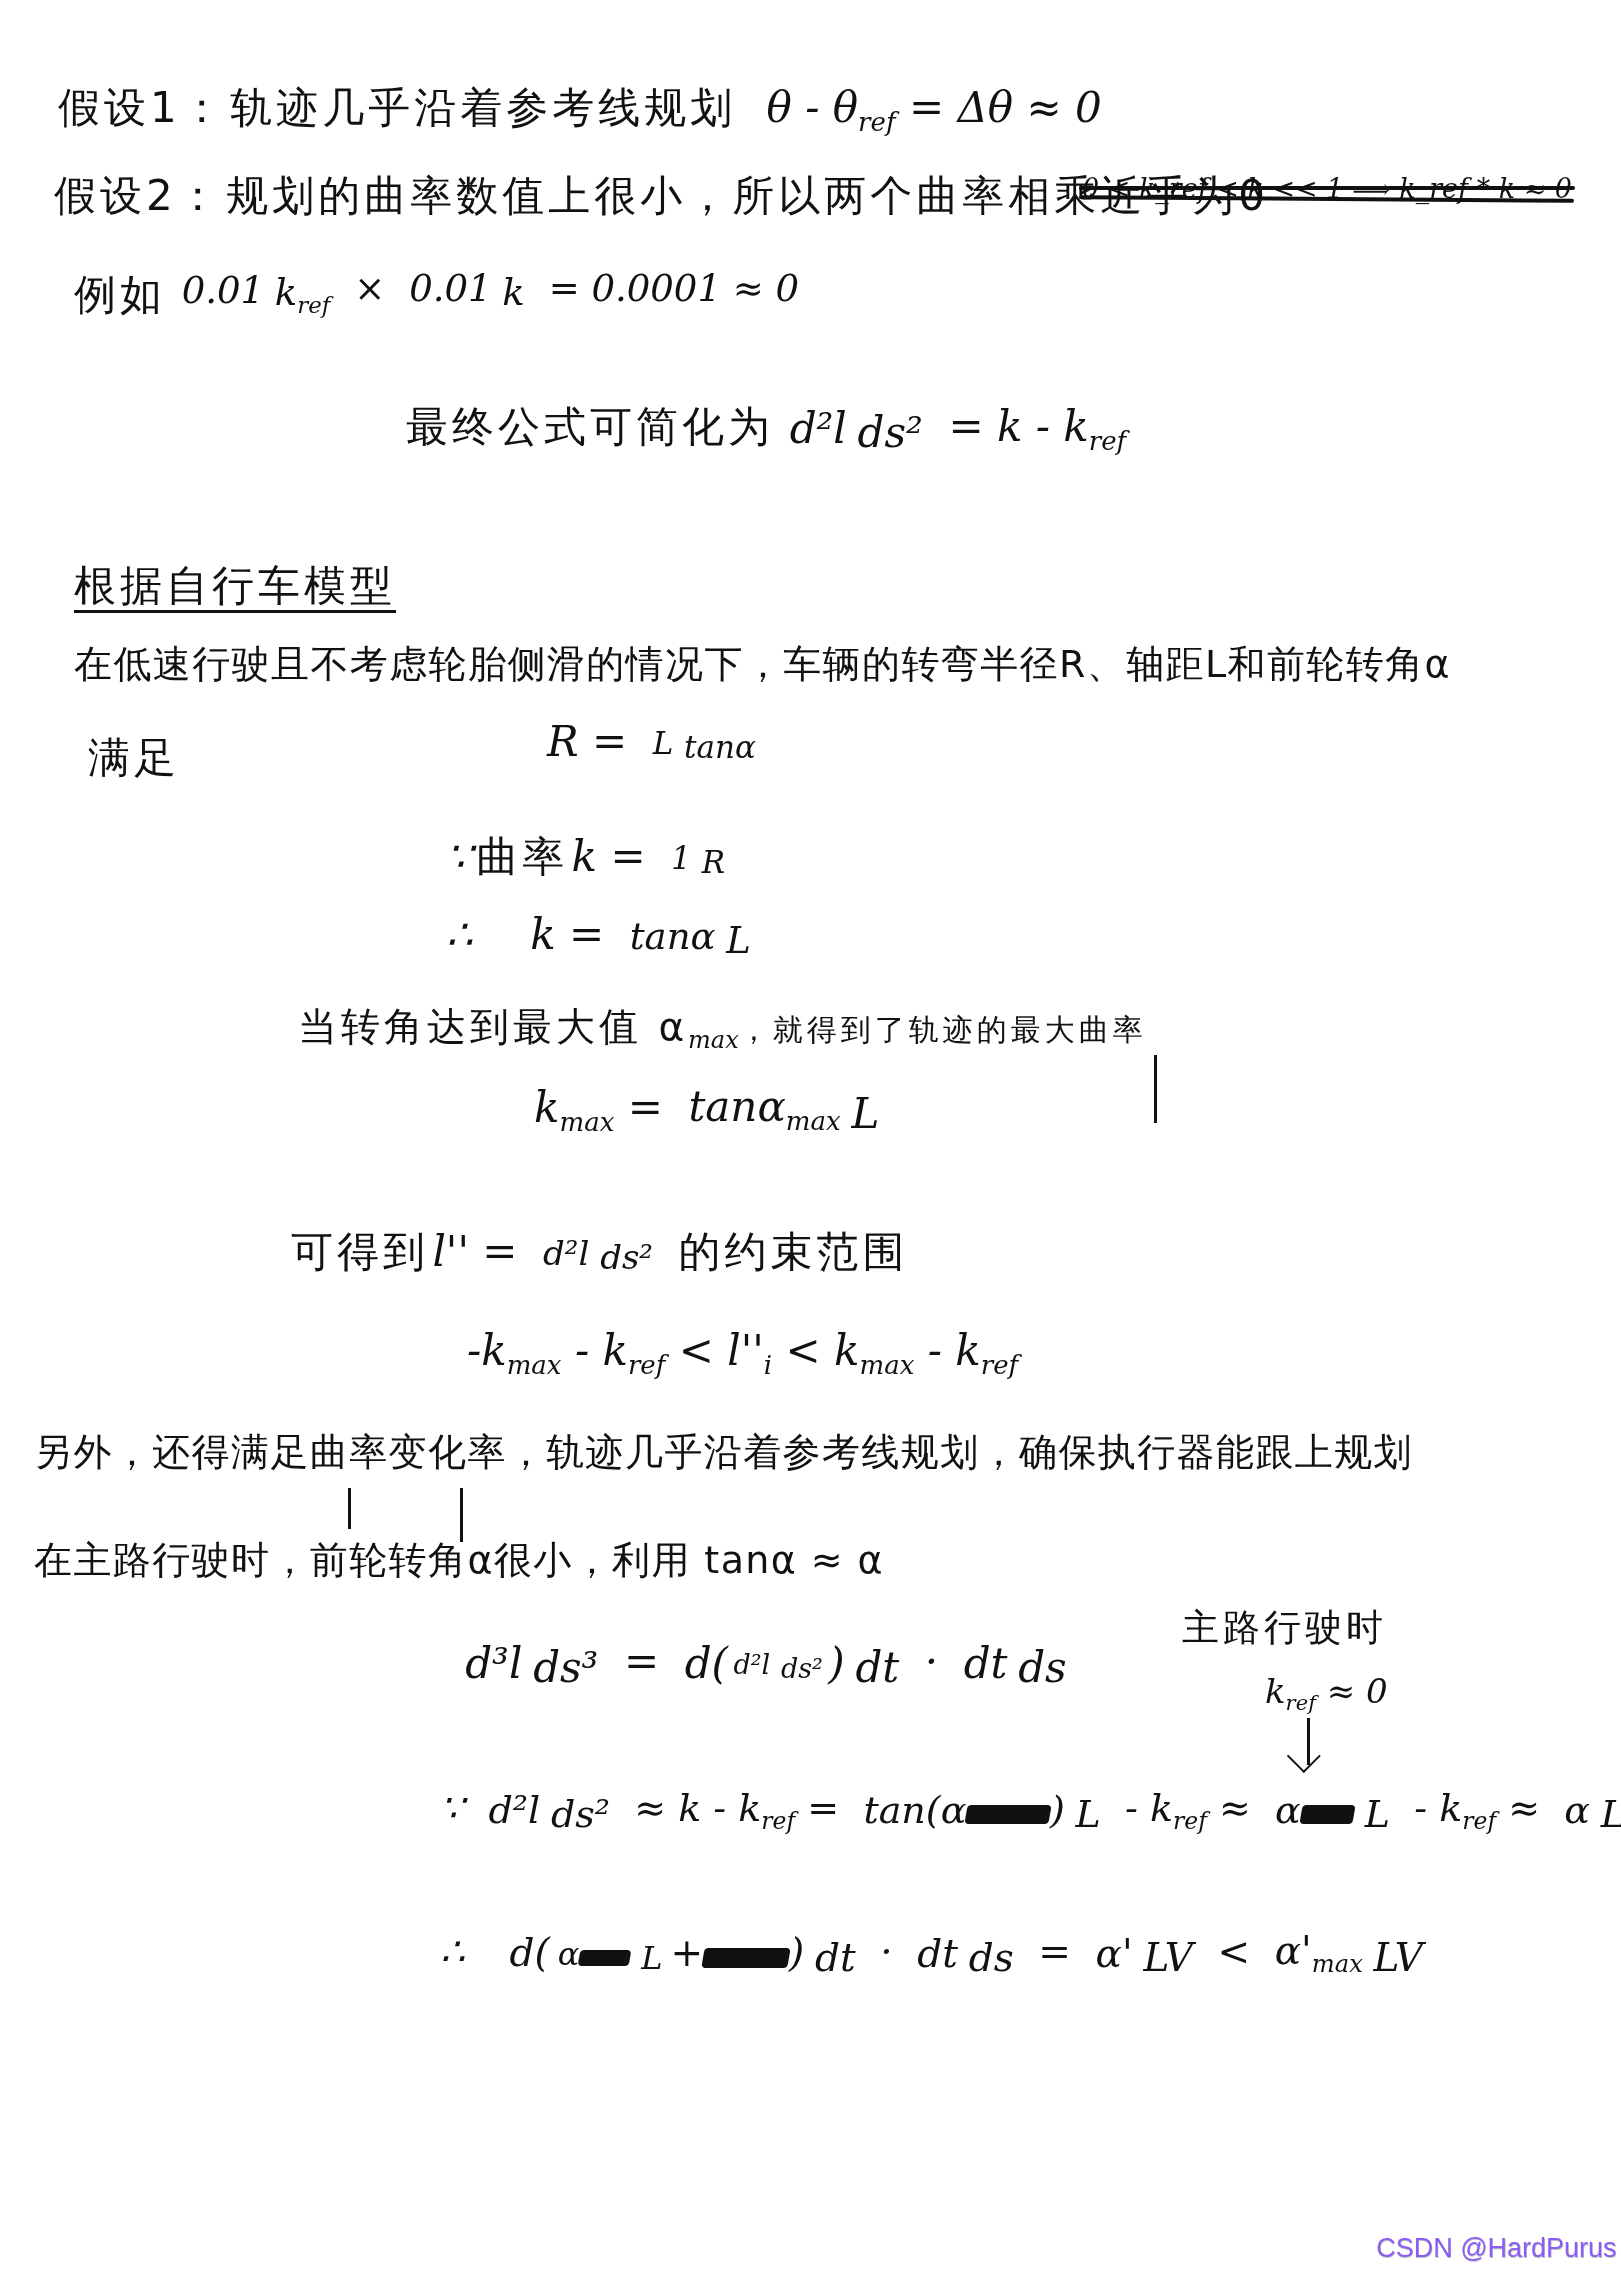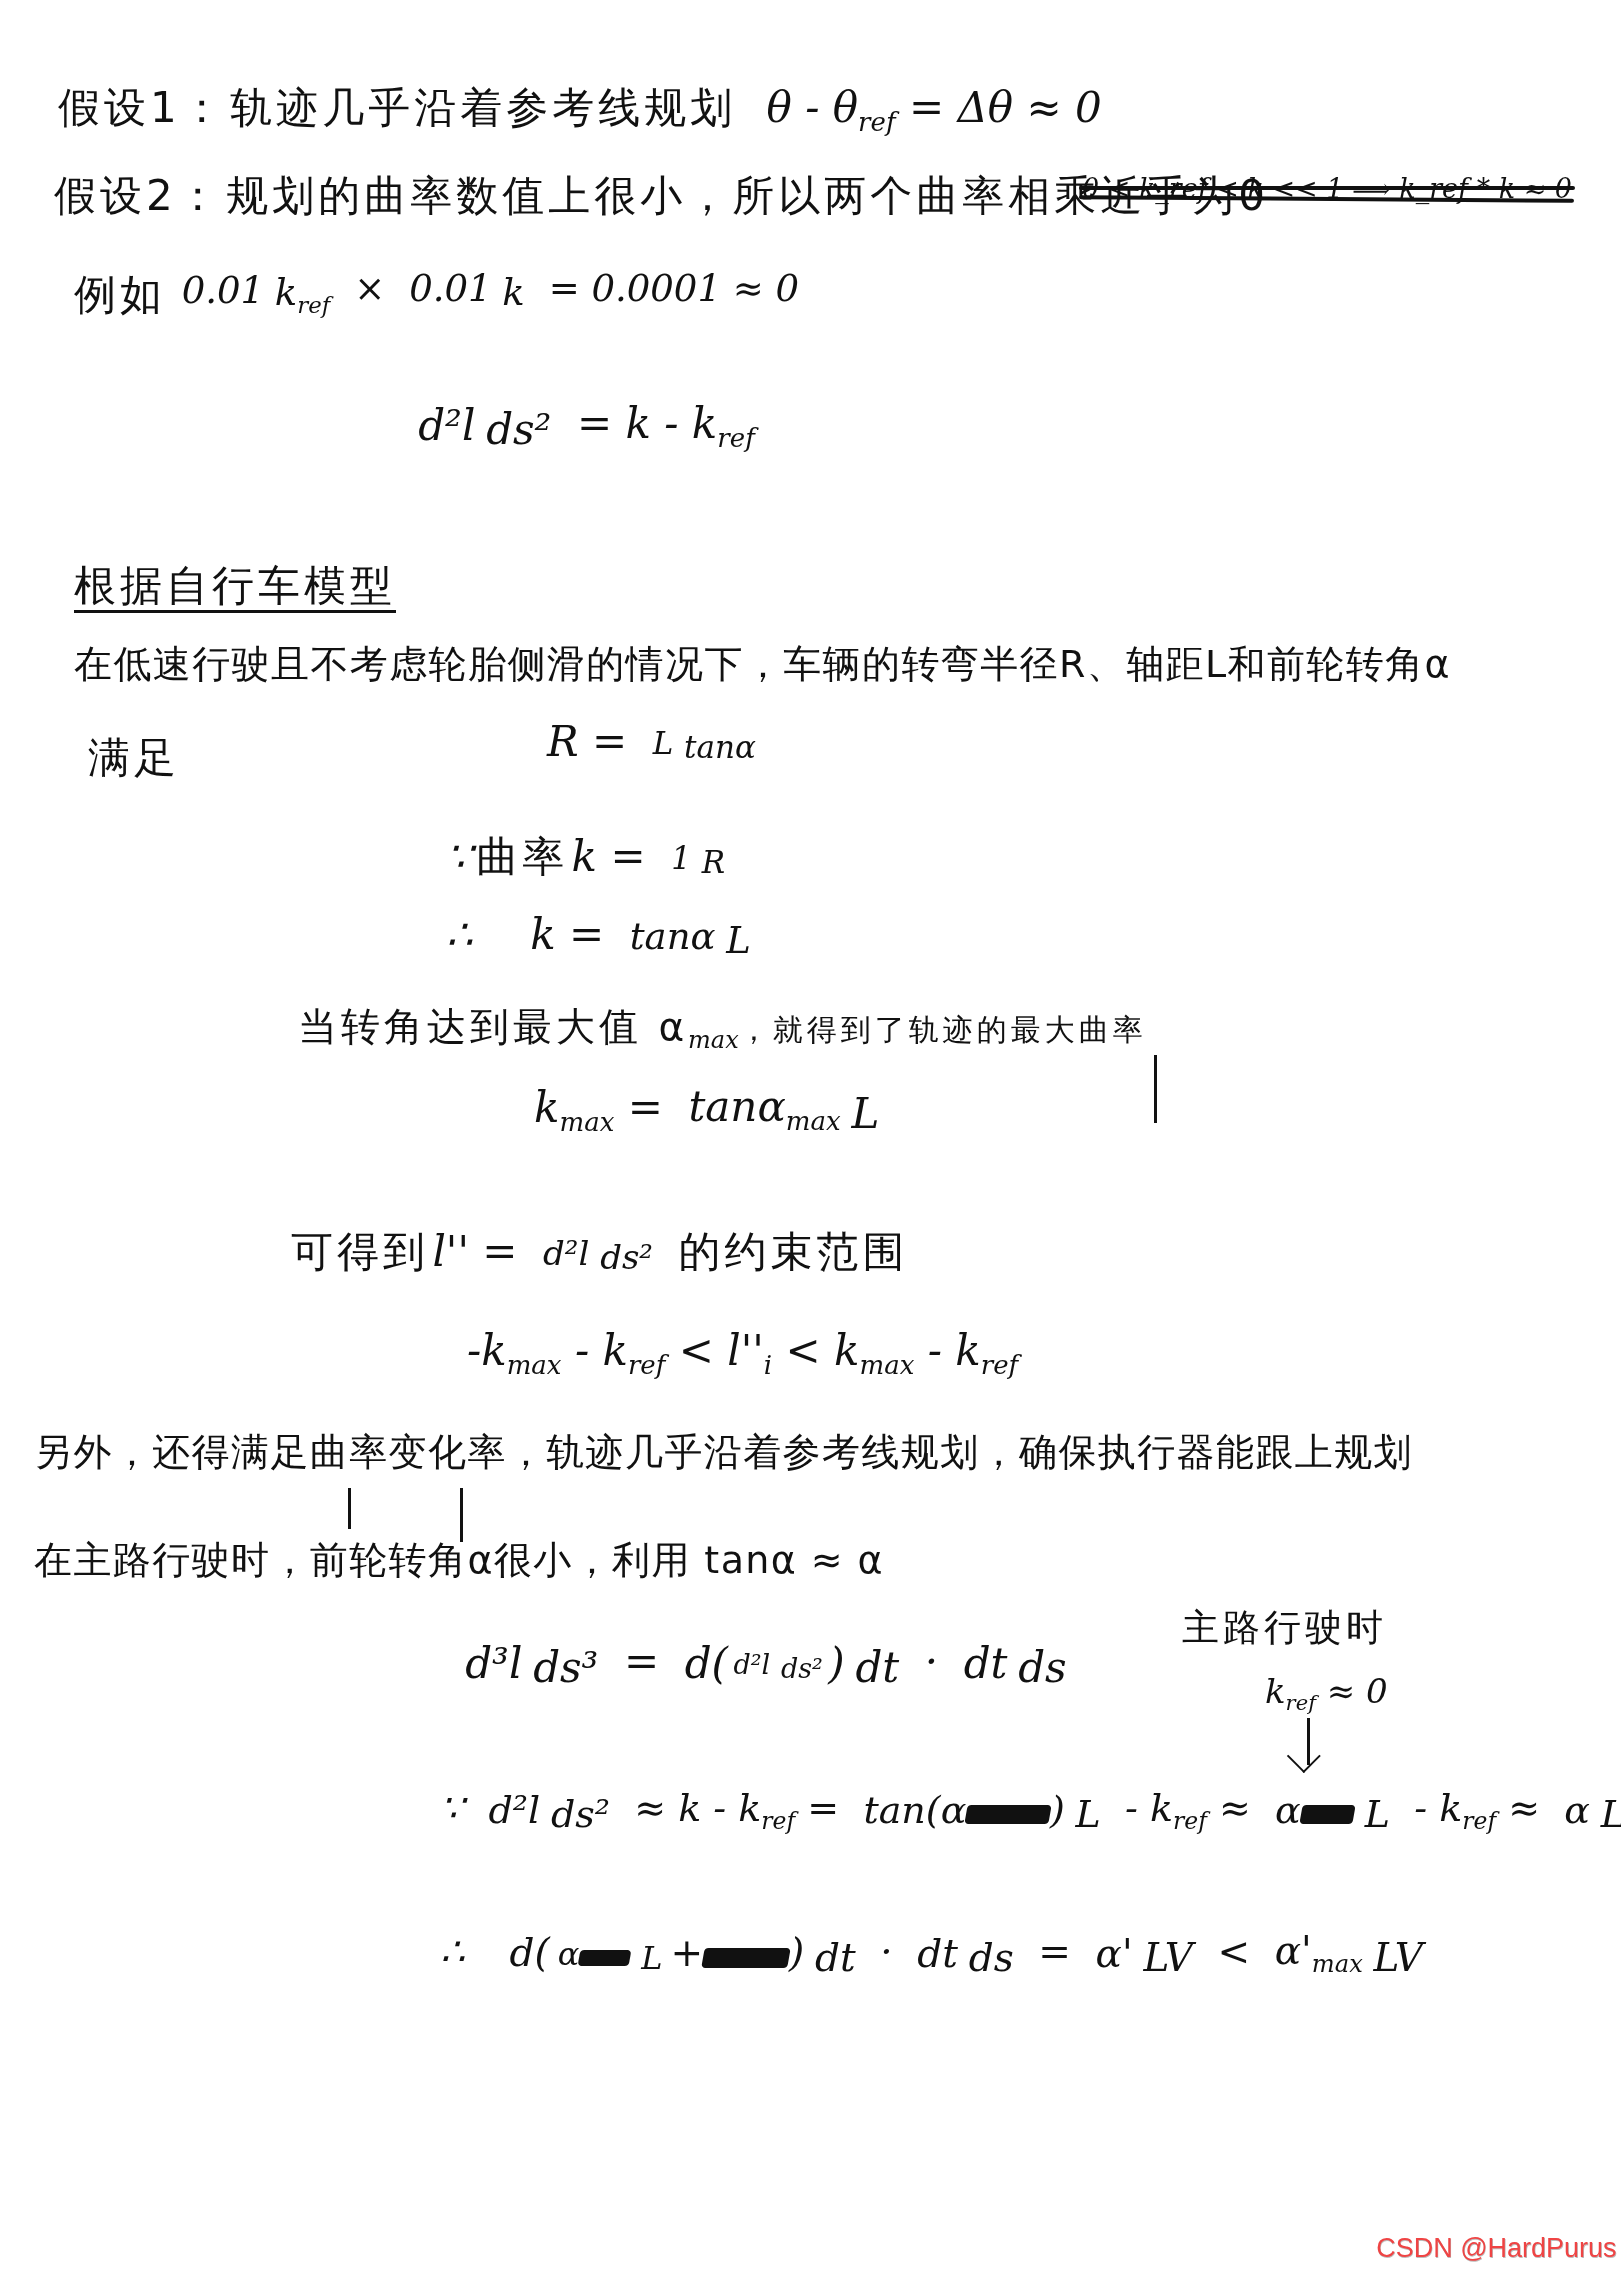--- a/index.html
+++ b/index.html
@@ -22,21 +22,21 @@
   .strike::before { top: 42%; }
   .strike::after { top: 78%; transform: rotate(0.4deg); }
   .scribble { display: inline-block; background: #111; border-radius: 4px; height: 0.5em; width: 2.2em; vertical-align: -0.05em; transform: skewX(-10deg); }
   .arrow-v { position: absolute; width: 2.7px; background: #111; }
   .arrow-v::after {
     content: ""; position: absolute; left: -15px; bottom: -2.7px; width: 21.6px; height: 21.6px;
     border-right: 2.7px solid #111; border-bottom: 2.7px solid #111; transform: rotate(45deg); transform-origin: center;
   }
   .watermark {
     position: absolute; right: 5.4px; bottom: 9.5px; font-family: "Liberation Sans", sans-serif; font-size: 27px;
-    color: #ef4444; text-shadow: 0.7px 0.7px 0 #bdbdbd;
+    color: #8b5cf6; text-shadow: 0.7px 0.7px 0 #bdbdbd;
   }
   .smalltick { position: absolute; width: 2.7px; background: #111; }
 </style>
 </head>
 <body>
 
 <div class="line" style="left:58px; top:80px;">
   <span class="hw">假设1：</span>
   <span class="hw">轨迹几乎沿着参考线规划</span>
   <span class="math" style="margin-left:27px;font-style:italic;">
@@ -64,20 +64,21 @@
     <span class="frac" style="vertical-align:top;">
       <span class="num">0.01</span>
         <span class="bar"></span>
       <span class="den">k</span>
     </span>
     <span style="vertical-align:top;">= 0.0001 ≈ 0</span>
   </span>
 </div>
 
 <div class="line" style="left:406px; top:399px;">
+  <span class="hw">最终公式可简化为</span>
   <span class="math">
     <span class="frac">
       <span class="num">d²l</span>
         <span class="bar"></span>
         <span class="den">ds²</span>
     </span>
     <span>= k - k</span><span class="sub">ref</span>
   </span>
 </div>
 

